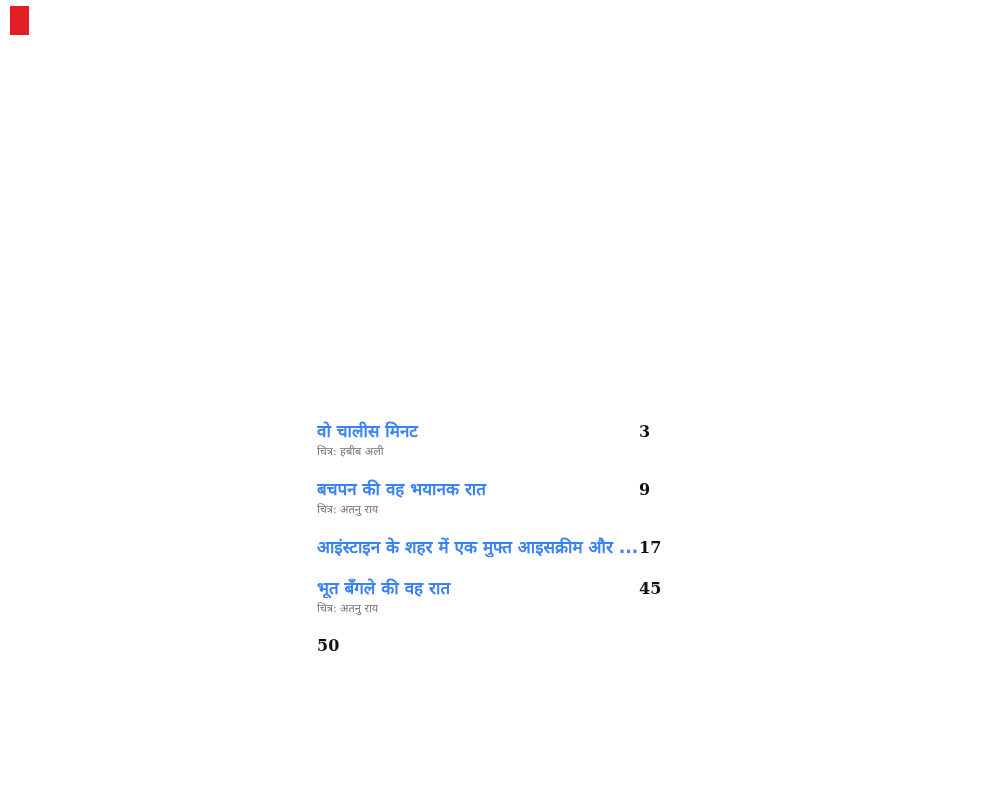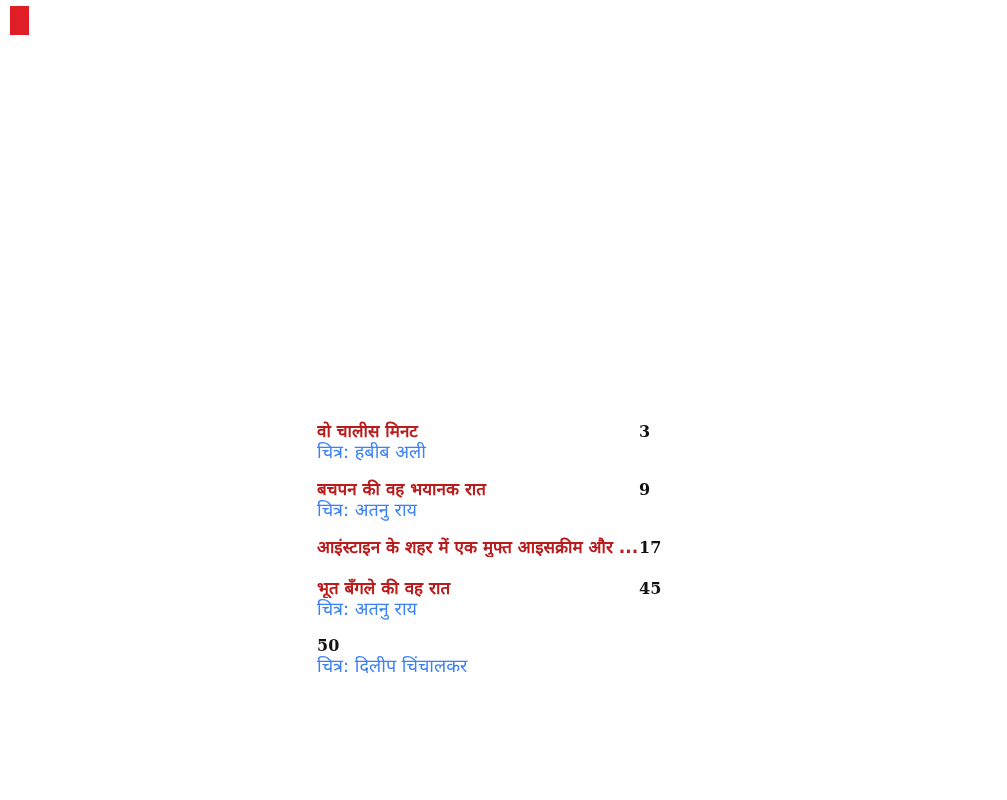--- a/index.html
+++ b/index.html
@@ -35,41 +35,41 @@
     display: flex;
     align-items: baseline;
   }
   .toc-title {
     flex: 1 1 auto;
     padding-right: 8px;
     font-family: "DejaVu Sans", sans-serif;
     font-weight: bold;
     font-size: 17px;
     line-height: 20px;
-    color: #b91c1c;
+    color: #3b82f6;
     white-space: nowrap;
     overflow: hidden;
   }
   .toc-page {
     flex: 0 0 28px;
     width: 28px;
     font-family: "DejaVu Serif", serif;
     font-weight: bold;
     font-size: 16px;
     line-height: 20px;
     color: #111111;
     text-align: left;
   }
   .toc-credit {
     margin-top: 2px;
     font-family: "DejaVu Sans", sans-serif;
     font-weight: normal;
-    font-size: 18px;
+    font-size: 11px;
     line-height: 15px;
-    color: #3b82f6;
+    color: #737373;
   }
 </style>
 </head>
 <body>
 
 <div class="page" style="background: rgb(255, 255, 255);">
   <div class="corner-mark" style="background: rgb(225, 29, 37);"></div>
   <div class="toc">
   <div class="toc-entry">
     <div class="toc-row">
@@ -99,16 +99,15 @@
       <span class="toc-title">भूत बँगले की वह रात</span>
       <span class="toc-page">45</span>
     </div>
     <div class="toc-credit">चित्र: अतनु राय</div>
   </div>
 
   <div class="toc-entry">
     <div class="toc-row">
       <span class="toc-page">50</span>
     </div>
-    <div class="toc-credit">चित्र: दिलीप चिंचालकर</div>
   </div>
 </div>
 </div>
 
 </body></html>

